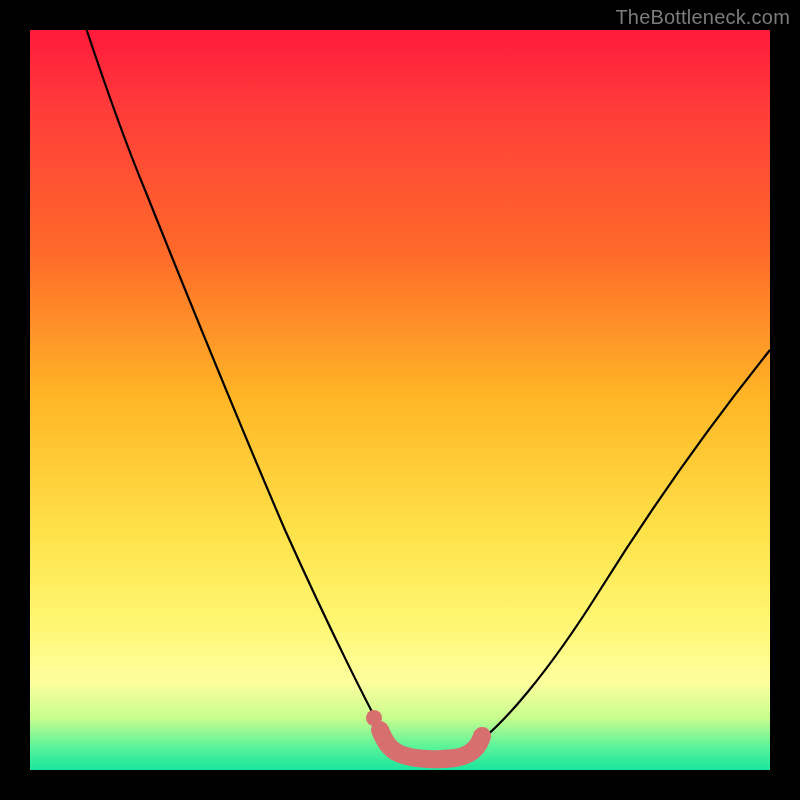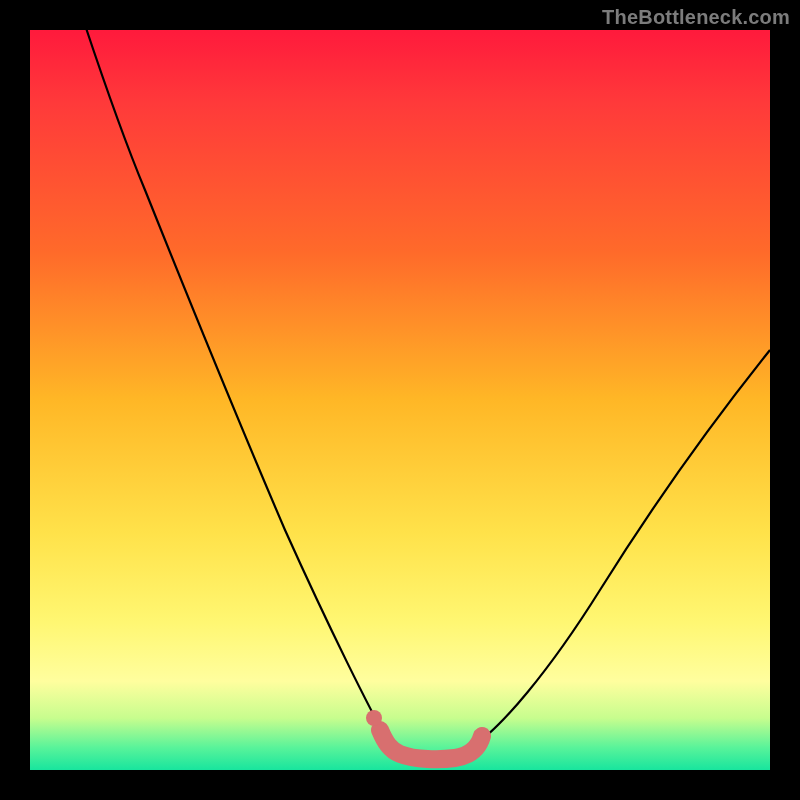--- a/index.html
+++ b/index.html
@@ -38,21 +38,21 @@
       #58f39a 97%,
       #18e59e 100%
     );
   }
   .watermark {
     position: absolute;
     top: 6px;
     right: 10px;
     color: #7c7c7c;
     font-size: 20px;
-    font-weight: 700;
+    font-weight: 400;
     letter-spacing: 0.2px;
     user-select: none;
   }
   svg.overlay {
     position: absolute;
     left: 0;
     top: 0;
     width: 740px;
     height: 740px;
     overflow: visible;

